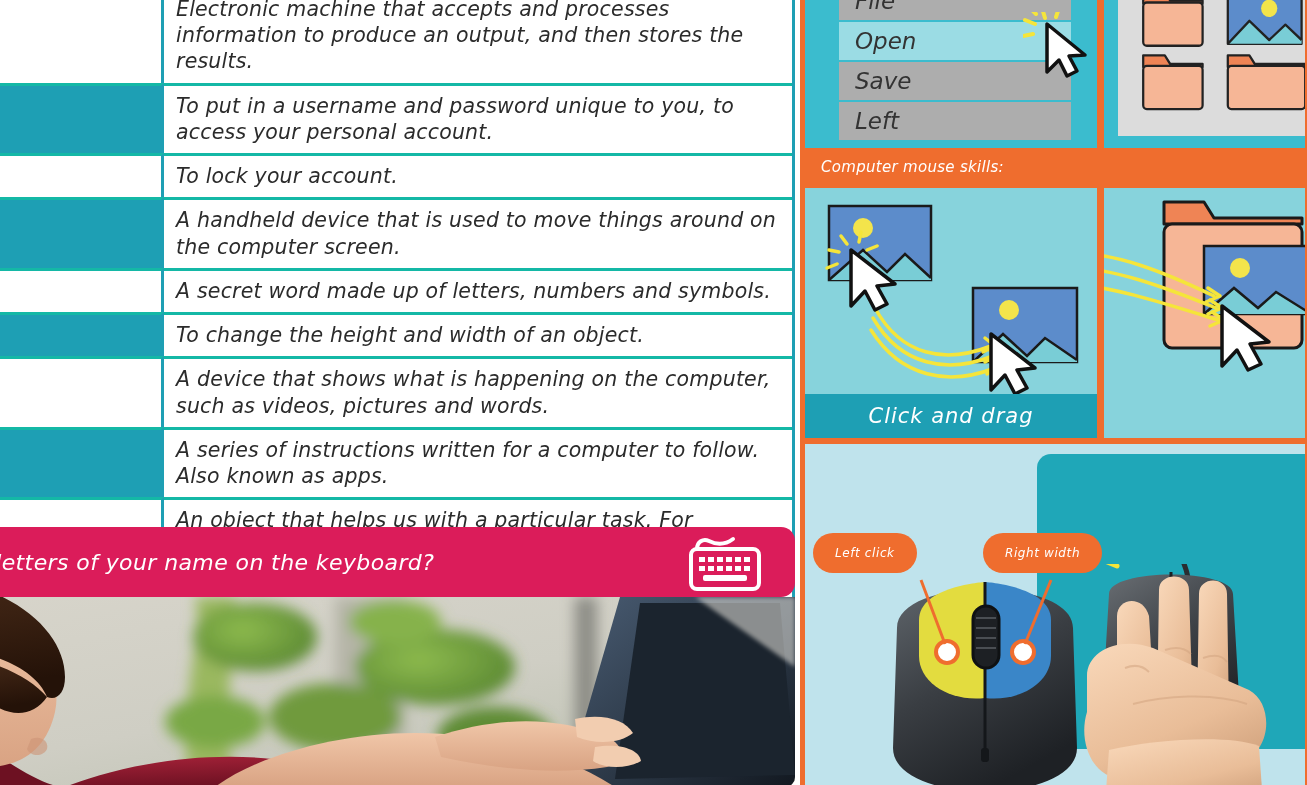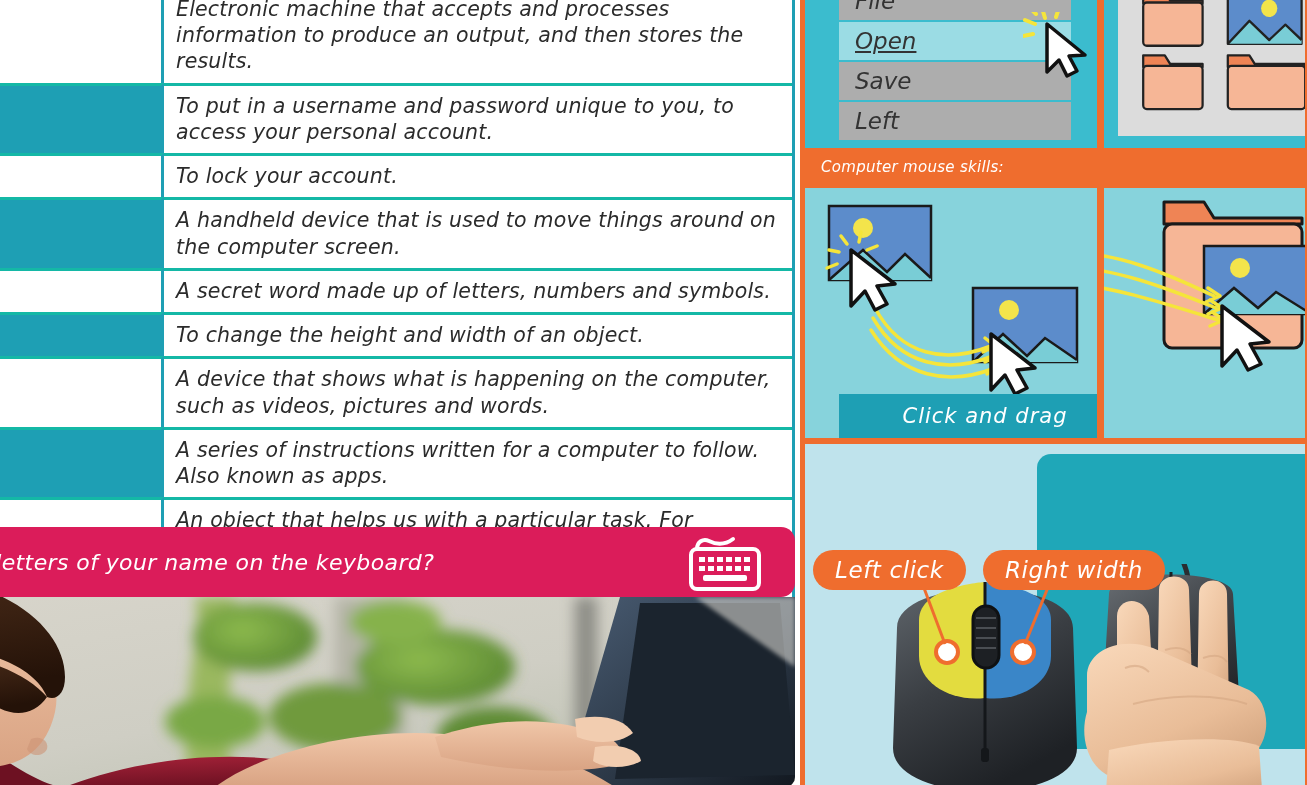--- a/index.html
+++ b/index.html
@@ -35,41 +35,41 @@
   .rc-inner{position:absolute;left:5px;top:0;right:2px;bottom:0;}
 
   .panels-top{position:absolute;left:0;top:0;width:100%;height:148px;display:flex;gap:7px;}
   .pane{background:#3BBCCE;position:relative;overflow:hidden;}
   .pane-menu{width:292px;padding:0 0 0 0;}
   .pane-files{flex:1;}
   .menu-box{position:absolute;left:34px;top:-18px;width:232px;}
   .menu-item{height:38px;line-height:38px;margin-bottom:2px;padding-left:16px;
      font-size:23px;font-style:italic;color:#333;background:#ADADAD;
      font-family:"DejaVu Sans",sans-serif;}
-  .menu-item.sel{background:#9BDCE4;text-decoration:underline;}
+  .menu-item.sel{background:#9BDCE4;}
   .files-win{position:absolute;left:14px;top:-8px;right:-2px;bottom:12px;background:#DCDCDC;}
 
   .orange-head{position:absolute;left:0;top:150px;width:100%;height:33px;background:#EF6D2E;
      color:#fff;font-size:15px;font-style:italic;display:flex;align-items:center;padding-left:16px;
      box-sizing:border-box;font-family:"DejaVu Sans",sans-serif;letter-spacing:.3px;}
 
   .skills-row{position:absolute;left:0;top:188px;width:100%;height:250px;display:flex;gap:7px;}
   .skill{background:#87D3DC;position:relative;overflow:hidden;}
   .skill-a{width:292px;}
   .skill-b{flex:1;}
   .skill-cap{position:absolute;left:0;bottom:0;width:100%;height:44px;background:#1E9FB4;
      color:#fff;font-size:21px;font-style:italic;display:flex;align-items:center;
-     justify-content:center;font-family:"DejaVu Sans",sans-serif;letter-spacing:1px;margin-left:34px;}
+     justify-content:center;font-family:"DejaVu Sans",sans-serif;letter-spacing:1px;}
   .skill-b .skill-cap{justify-content:flex-start;padding-left:62px;box-sizing:border-box;}
 
   .mouse-panel{position:absolute;left:0;top:444px;width:100%;height:341px;background:#BFE3EC;overflow:hidden;}
   .teal-card{position:absolute;left:232px;top:10px;width:320px;height:295px;background:#1FA7B8;border-radius:14px 0 0 0;}
   .pill{position:absolute;height:40px;border-radius:20px;background:#EF6D2E;color:#fff;
-     font-size:23px;font-style:italic;display:flex;align-items:center;justify-content:center;
-     padding:0 22px;font-family:"DejaVu Sans",sans-serif;letter-spacing:.6px;white-space:nowrap;margin-top:17px;}
+     font-size:12px;font-style:italic;display:flex;align-items:center;justify-content:center;
+     padding:0 22px;font-family:"DejaVu Sans",sans-serif;letter-spacing:.6px;white-space:nowrap;}
   .pill-left{left:8px;top:89px;}
   .pill-right{left:178px;top:89px;}
 </style>
 </head>
 <body>
 
 <div class="stage">
 
   <div class="vocab-wrap">
     <table class="vocab-table">

